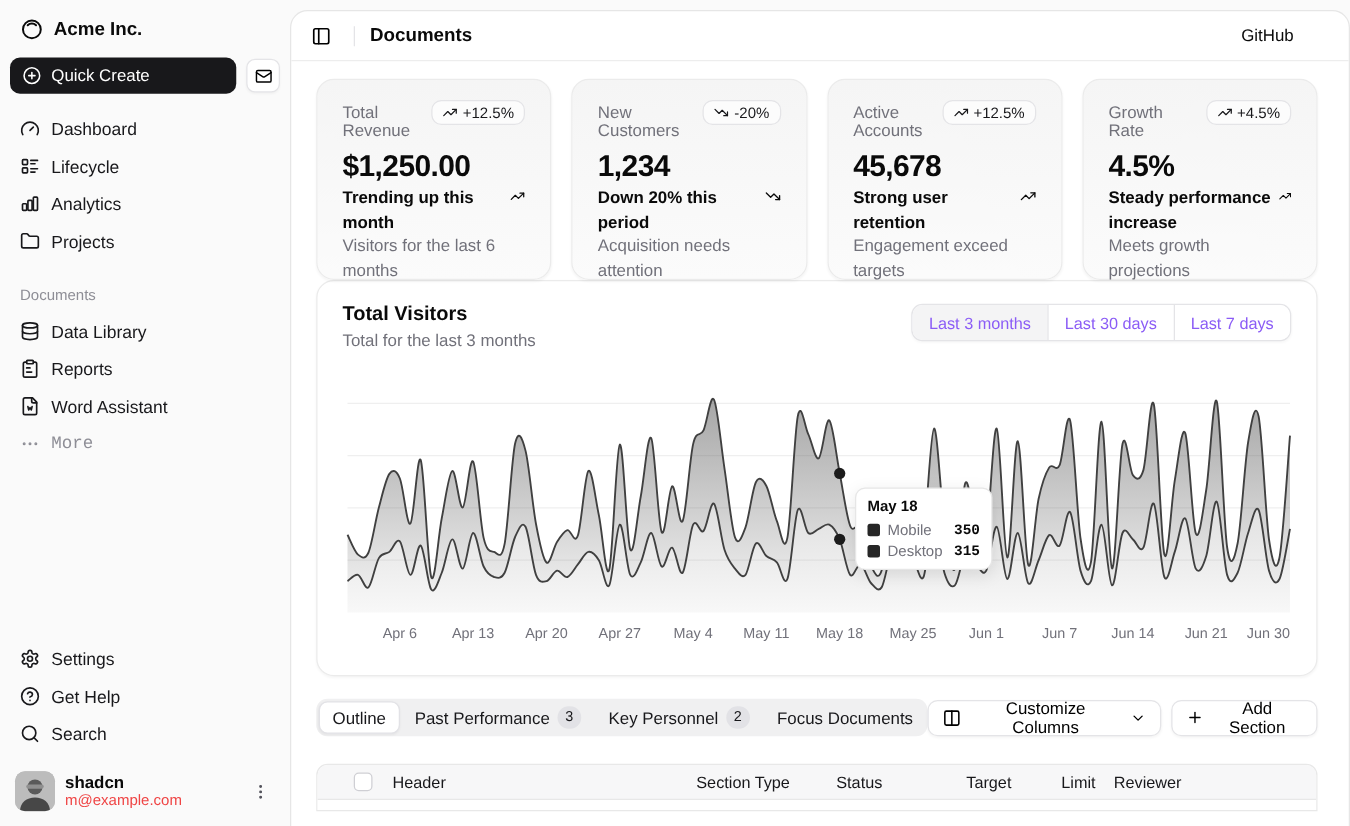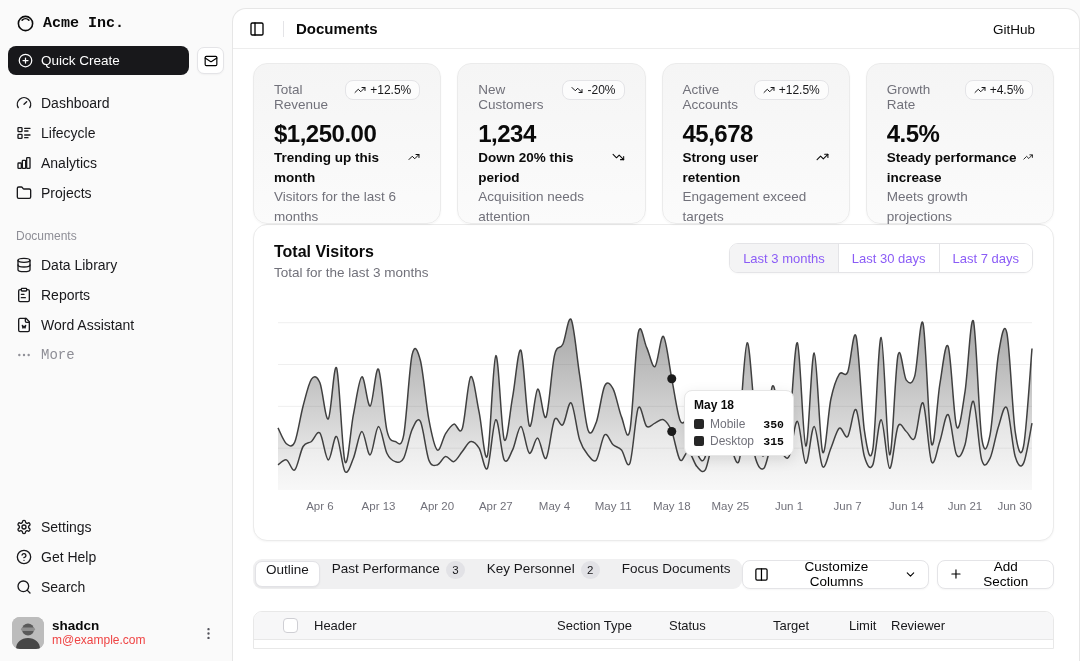--- a/index.html
+++ b/index.html
@@ -4,21 +4,21 @@
 <style>
   * { margin:0; padding:0; box-sizing:border-box; }
   html,body { width:1080px; height:661px; overflow:hidden; background:#fafafa;
     font-family:"Liberation Sans", sans-serif; color:#0a0a0a; }
   .app { display:flex; width:1080px; height:661px; }
 
   
   .sidebar { width:232px; flex:0 0 232px; display:flex; flex-direction:column;
     padding:8px 8px 12px 8px; background:#fafafa; }
   .brand { display:flex; align-items:center; gap:8px; padding:4px 8px; height:30px;
-    border-radius:8px; font-size:15px; font-weight:700; cursor:pointer;font-family:Liberation Mono, monospace; }
+    border-radius:8px; font-size:15px; font-weight:700; cursor:pointer; }
   .quick-row { display:flex; align-items:center; gap:8px; margin-top:8px; }
   .quick-btn { flex:1; display:flex; align-items:center; gap:8px; height:29px;
     background:#18181b; color:#fff; border:none; border-radius:8px; padding:0 10px;
     font-size:13.5px; font-weight:500; font-family:inherit; cursor:pointer; }
   .icon-btn { width:27px; height:27px; display:flex; align-items:center; justify-content:center;
     background:#fff; border:1px solid #e4e4e7; border-radius:7px; cursor:pointer;
     box-shadow:0 1px 2px rgba(0,0,0,.04); }
   .nav { display:flex; flex-direction:column; gap:2px; margin-top:14px; }
   .nav-item { display:flex; align-items:center; gap:9px; height:28px; padding:0 8px;
     border-radius:8px; font-size:14px; color:#18181b; cursor:pointer; }
@@ -86,21 +86,21 @@
   .tooltip-date { font-weight:700; margin-bottom:5px; }
   .tt-row { display:flex; align-items:center; gap:6px; margin-top:3px; }
   .tt-chip { width:10px; height:10px; border-radius:2px; background:#262626; flex:0 0 auto; }
   .tt-label { color:#71717a; flex:1; }
   .tt-value { font-weight:700; font-family:"Liberation Mono", monospace; font-size:11.5px; }
 
   
   .tabs-row { display:flex; align-items:center; margin-top:18px; }
   .tabs-list { display:inline-flex; align-items:center; gap:2px; background:#f0f0f1;
     border-radius:9px; padding:2px; height:30px; }
-  .tab { display:flex; align-items:flex-start; gap:6px; height:26px; padding:0 10px; border:none;
+  .tab { display:flex; align-items:center; gap:6px; height:26px; padding:0 10px; border:none;
     background:transparent; border-radius:7px; font-size:13.5px; font-weight:500;
     font-family:inherit; color:#18181b; cursor:pointer; white-space:nowrap; }
   .tab.active { background:#fff; border:1px solid #e2e2e6; box-shadow:0 1px 2px rgba(0,0,0,.05); }
   .tab-badge { background:#e2e2e6; border-radius:999px; min-width:19px; height:18px; padding:0 5px;
     display:flex; align-items:center; justify-content:center; font-size:11.5px; font-weight:500; }
   .tabs-actions { margin-left:auto; display:flex; gap:8px; }
   .action-btn { display:flex; align-items:center; gap:7px; height:29px; padding:0 11px;
     background:#fff; border:1px solid #e4e4e7; border-radius:8px; font-size:13.5px;
     font-weight:500; font-family:inherit; cursor:pointer; box-shadow:0 1px 2px rgba(0,0,0,.04); }
 

